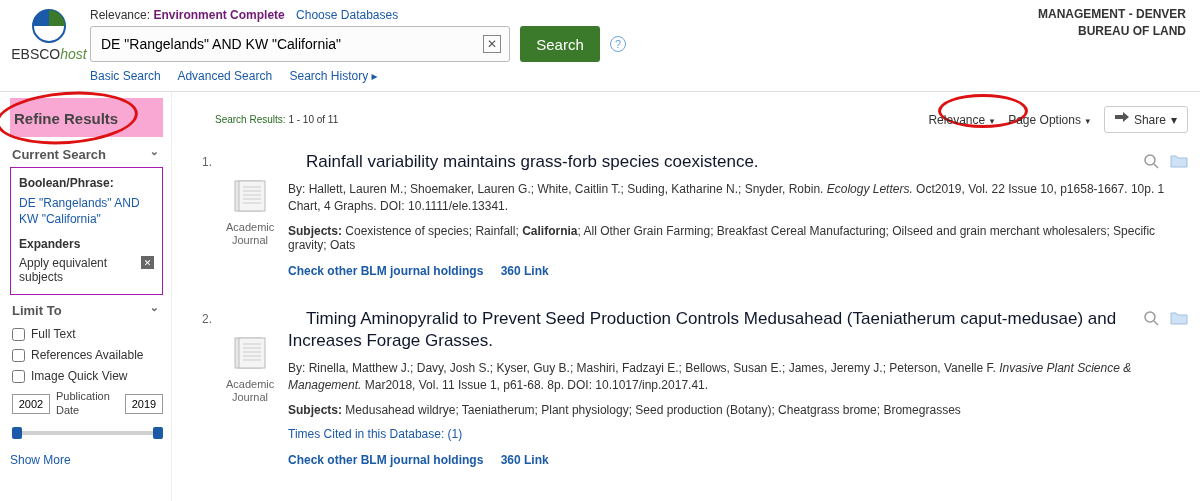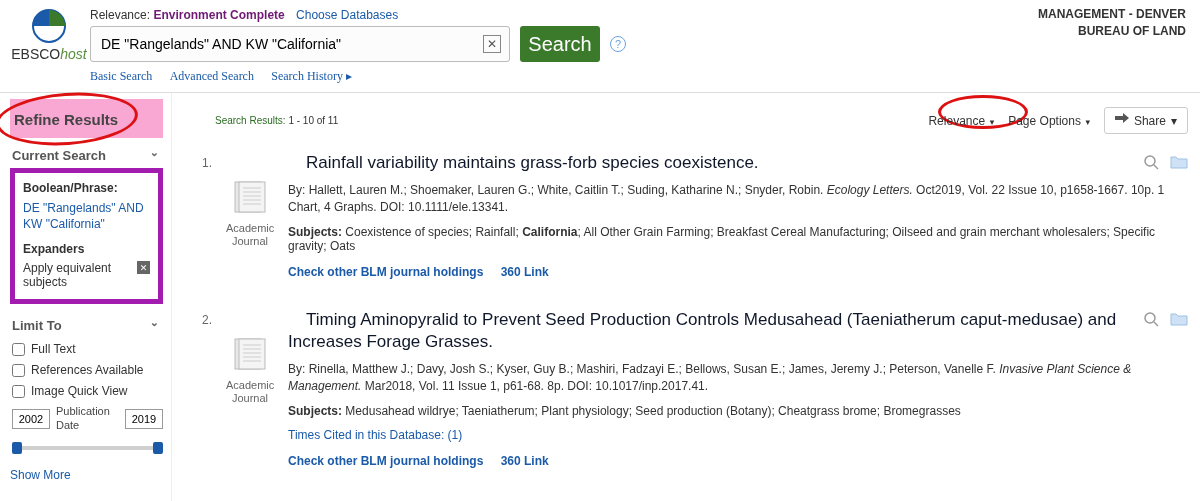--- a/index.html
+++ b/index.html
@@ -14,33 +14,33 @@
   .logo-text { font-size: 14px; margin-top: 2px; color: #333; }
   .logo-text .host { color: #5b8f3f; font-style: italic; }
   .search-col { flex: 1; padding-left: 2px; }
   .searching-line { font-size: 12px; margin-bottom: 4px; }
   .searching-line .db-name { color: #701a75; font-weight: bold; }
   .searching-line .choose { margin-left: 8px; }
   .search-row { display: flex; align-items: center; gap: 10px; }
   .search-box { display: flex; align-items: center; width: 420px; height: 36px; border: 1px solid #bbb; border-radius: 3px; background: #fcfcfc; }
   .search-box input { flex: 1; border: none; outline: none; padding: 0 10px; font-size: 14px; background: transparent; }
   .clear-x { width: 18px; height: 18px; margin-right: 8px; border: 1px solid #888; display: flex; align-items: center; justify-content: center; font-size: 12px; line-height: 1; cursor: pointer; color: #555; }
-  .search-btn { width: 80px; height: 36px; background: #3a7a2a; color: #fff; border: none; border-radius: 3px; font-size: 20px; cursor: pointer; }
+  .search-btn { width: 80px; height: 36px; background: #3a7a2a; color: #fff; border: none; border-radius: 3px; font-size: 15px; cursor: pointer; }
   .help-circle { width: 16px; height: 16px; border: 1px solid #6aa3e0; color: #6aa3e0; border-radius: 50%; display: flex; align-items: center; justify-content: center; font-size: 11px; cursor: pointer; }
   .search-links { margin-top: 7px; font-size: 12px; padding-bottom: 8px; }
-  .search-links a { margin-right: 14px; font-family: Liberation Serif, serif; }
+  .search-links a { margin-right: 14px; }
   .org { position: absolute; right: 14px; top: 6px; text-align: right; font-size: 12px; font-weight: bold; color: #333; line-height: 1.4; }
 
   
   .main { display: flex; }
   .sidebar { width: 172px; padding: 6px 8px 10px 10px; border-right: 1px solid #eee; position: relative; }
   .refine-head { font-size: 15px; font-weight: bold; color: #444; padding: 12px 0 10px 4px; background: #f9a8d4; margin-bottom: 2px; }
   .section-title { font-size: 13px; font-weight: bold; color: #555; padding: 8px 0 5px 2px; position: relative; }
   .caret { position: absolute; right: 4px; top: 6px; font-size: 11px; color: #666; cursor: pointer; }
-  .facet-box { border: 5px solid #a21caf; padding: 8px 8px 10px 8px; margin-bottom: 6px; }
+  .facet-box { border: 1px solid #a21caf; padding: 8px 8px 10px 8px; }
   .facet-box .label { font-weight: bold; font-size: 12px; margin-bottom: 5px; }
   .facet-box .query-link { color: #1a5aa8; font-size: 12px; display: block; line-height: 1.35; }
   .expanders-hd { font-weight: bold; font-size: 12px; margin-top: 10px; }
   .exp-row { display: flex; justify-content: space-between; align-items: flex-start; font-size: 12px; margin-top: 5px; }
   .exp-x { width: 13px; height: 13px; background: #666; color: #fff; display: flex; align-items: center; justify-content: center; font-size: 9px; cursor: pointer; flex-shrink: 0; }
   .limit-list { padding: 4px 0 0 2px; }
   .limit-list label { display: flex; align-items: center; gap: 6px; font-size: 12px; margin-bottom: 7px; cursor: pointer; }
   .date-row { display: flex; align-items: center; gap: 6px; margin-top: 2px; }
   .date-row input { width: 38px; height: 20px; border: 1px solid #999; text-align: center; font-size: 11px; }
   .date-label { font-size: 11px; color: #444; line-height: 1.2; }

